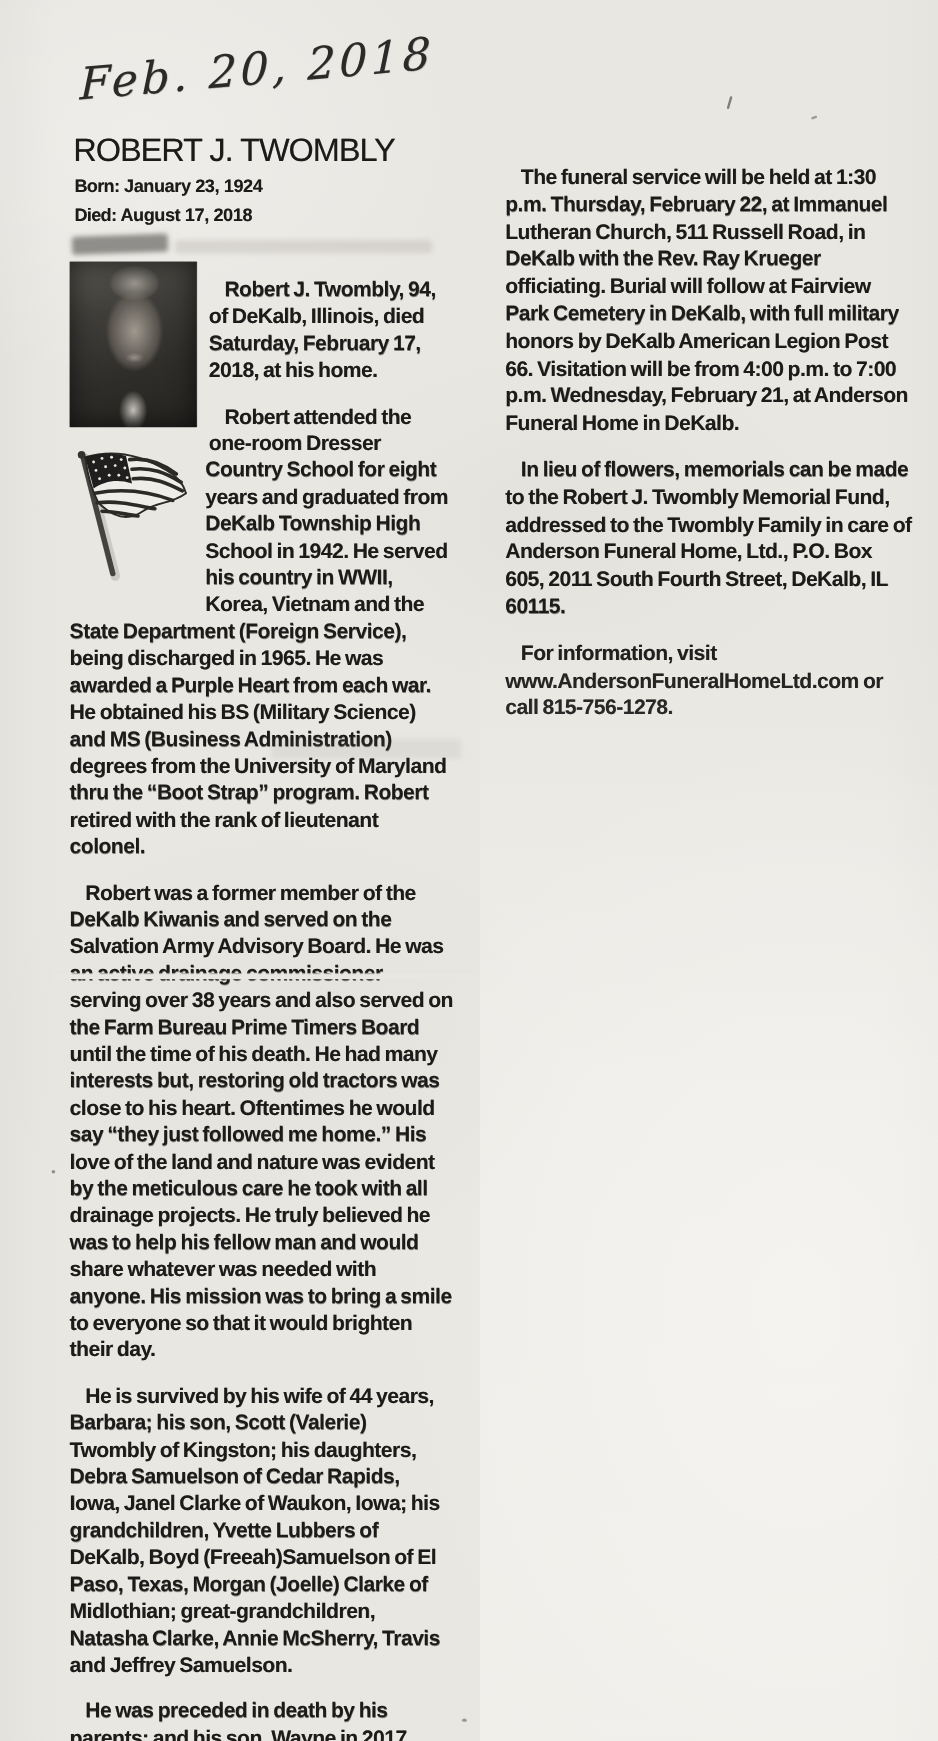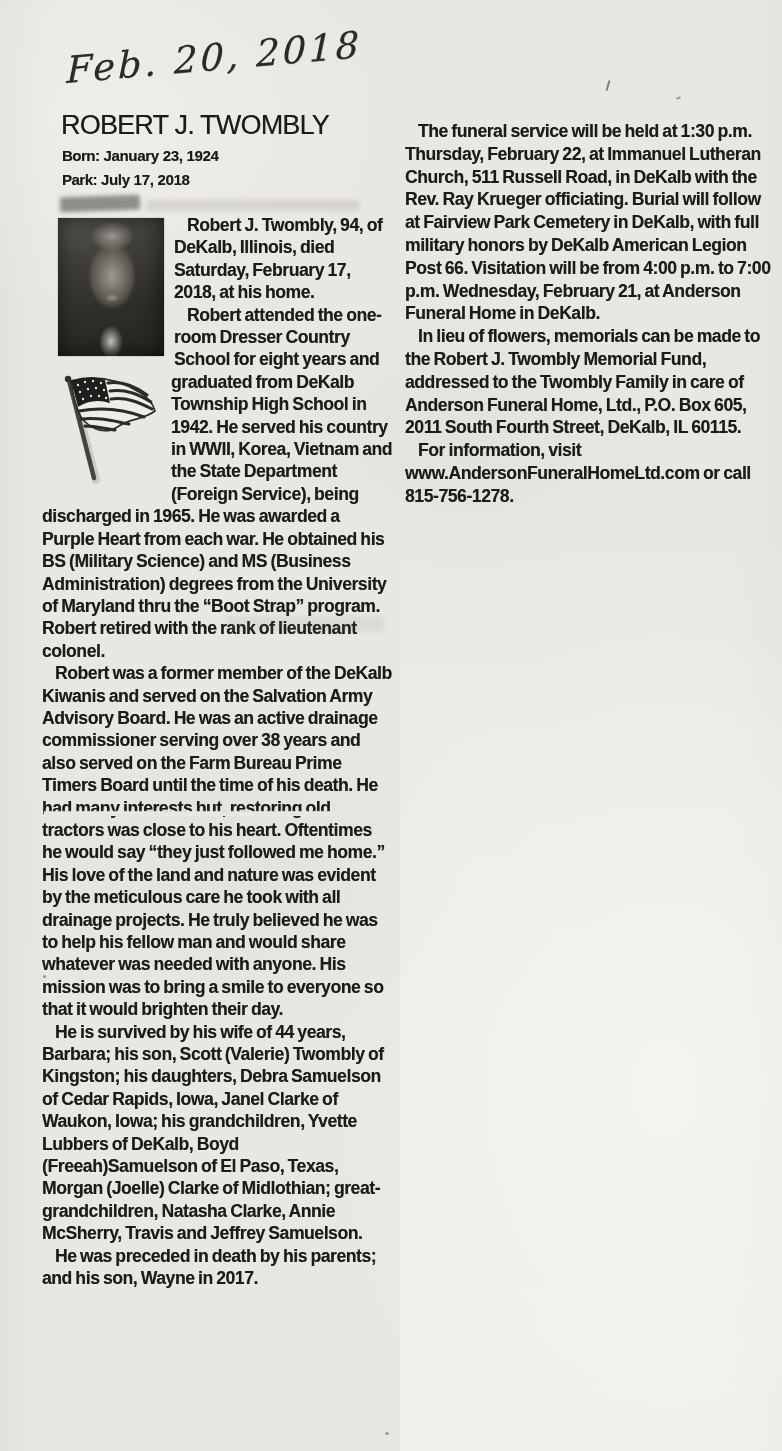--- a/index.html
+++ b/index.html
@@ -36,21 +36,21 @@
   .vitals .lbl { letter-spacing:-0.5px; }
   .col {
     position:absolute;
     font-size:17.5px; font-weight:bold; line-height:22.4px;
     letter-spacing:-0.4px; word-spacing:-1px;
     text-shadow:0.25px 0.25px 0.35px rgba(25,23,21,.5);
     text-align:left;
   }
   .left-col  { left:42px;  top:214px; width:352px; }
   .right-col { left:405px; top:120px; width:372px; line-height:22.8px; }
-  .col p { margin:0; text-indent:13px; }
+  .col p { margin:16px; text-indent:13px; }
   .photo {
     float:left; width:106px; height:138px;
     margin:4px 10px 8px 16px;
     background:
       radial-gradient(ellipse 27px 19px at 51% 13%, rgba(172,168,160,.85), rgba(120,117,110,.30) 70%, transparent 78%),
       radial-gradient(ellipse 30px 42px at 51% 42%, rgba(165,158,148,.95), rgba(112,106,98,.55) 66%, transparent 80%),
       radial-gradient(ellipse 11px 6px at 51% 58%, rgba(205,200,190,.85), transparent 72%),
       radial-gradient(ellipse 17px 24px at 50% 90%, rgba(218,215,207,.95), transparent 70%),
       radial-gradient(ellipse 8px 15px at 50% 95%, rgba(12,12,12,.95), transparent 62%),
       linear-gradient(163deg, #5a5852 0%, #403e3a 30%, #2f2d2a 65%, #252421 100%);
@@ -77,21 +77,21 @@
 <body>
 
 <div class="page">
 
   <div class="handwriting">Feb. 20, 2018</div>
 
   <div class="headline">ROBERT J. TWOMBLY</div>
 
   <div class="vitals">
     <div><span class="lbl">Born:</span> <span>January 23, 1924</span></div>
-    <div><span class="lbl">Park:</span> <span>July 17, 2018</span></div>
+    <div><span class="lbl">Died:</span> <span>August 17, 2018</span></div>
   </div>
 
   <div class="col left-col">
     <div class="photo"></div>
     <div class="flagwrap">
       <svg width="120" height="126" viewBox="0 0 120 126">
         <path d="M20,14 L45,112" stroke="#8d8b86" stroke-width="8" stroke-linecap="round" opacity="0.30"></path>
         <path d="M18,12 L43,110" stroke="#45433f" stroke-width="4.5" stroke-linecap="round"></path>
         <circle cx="17" cy="11" r="3.2" fill="#343330"></circle>
         <path d="M20,13 C 44,6 68,12 88,24 C 97,29 102,36 104,43

